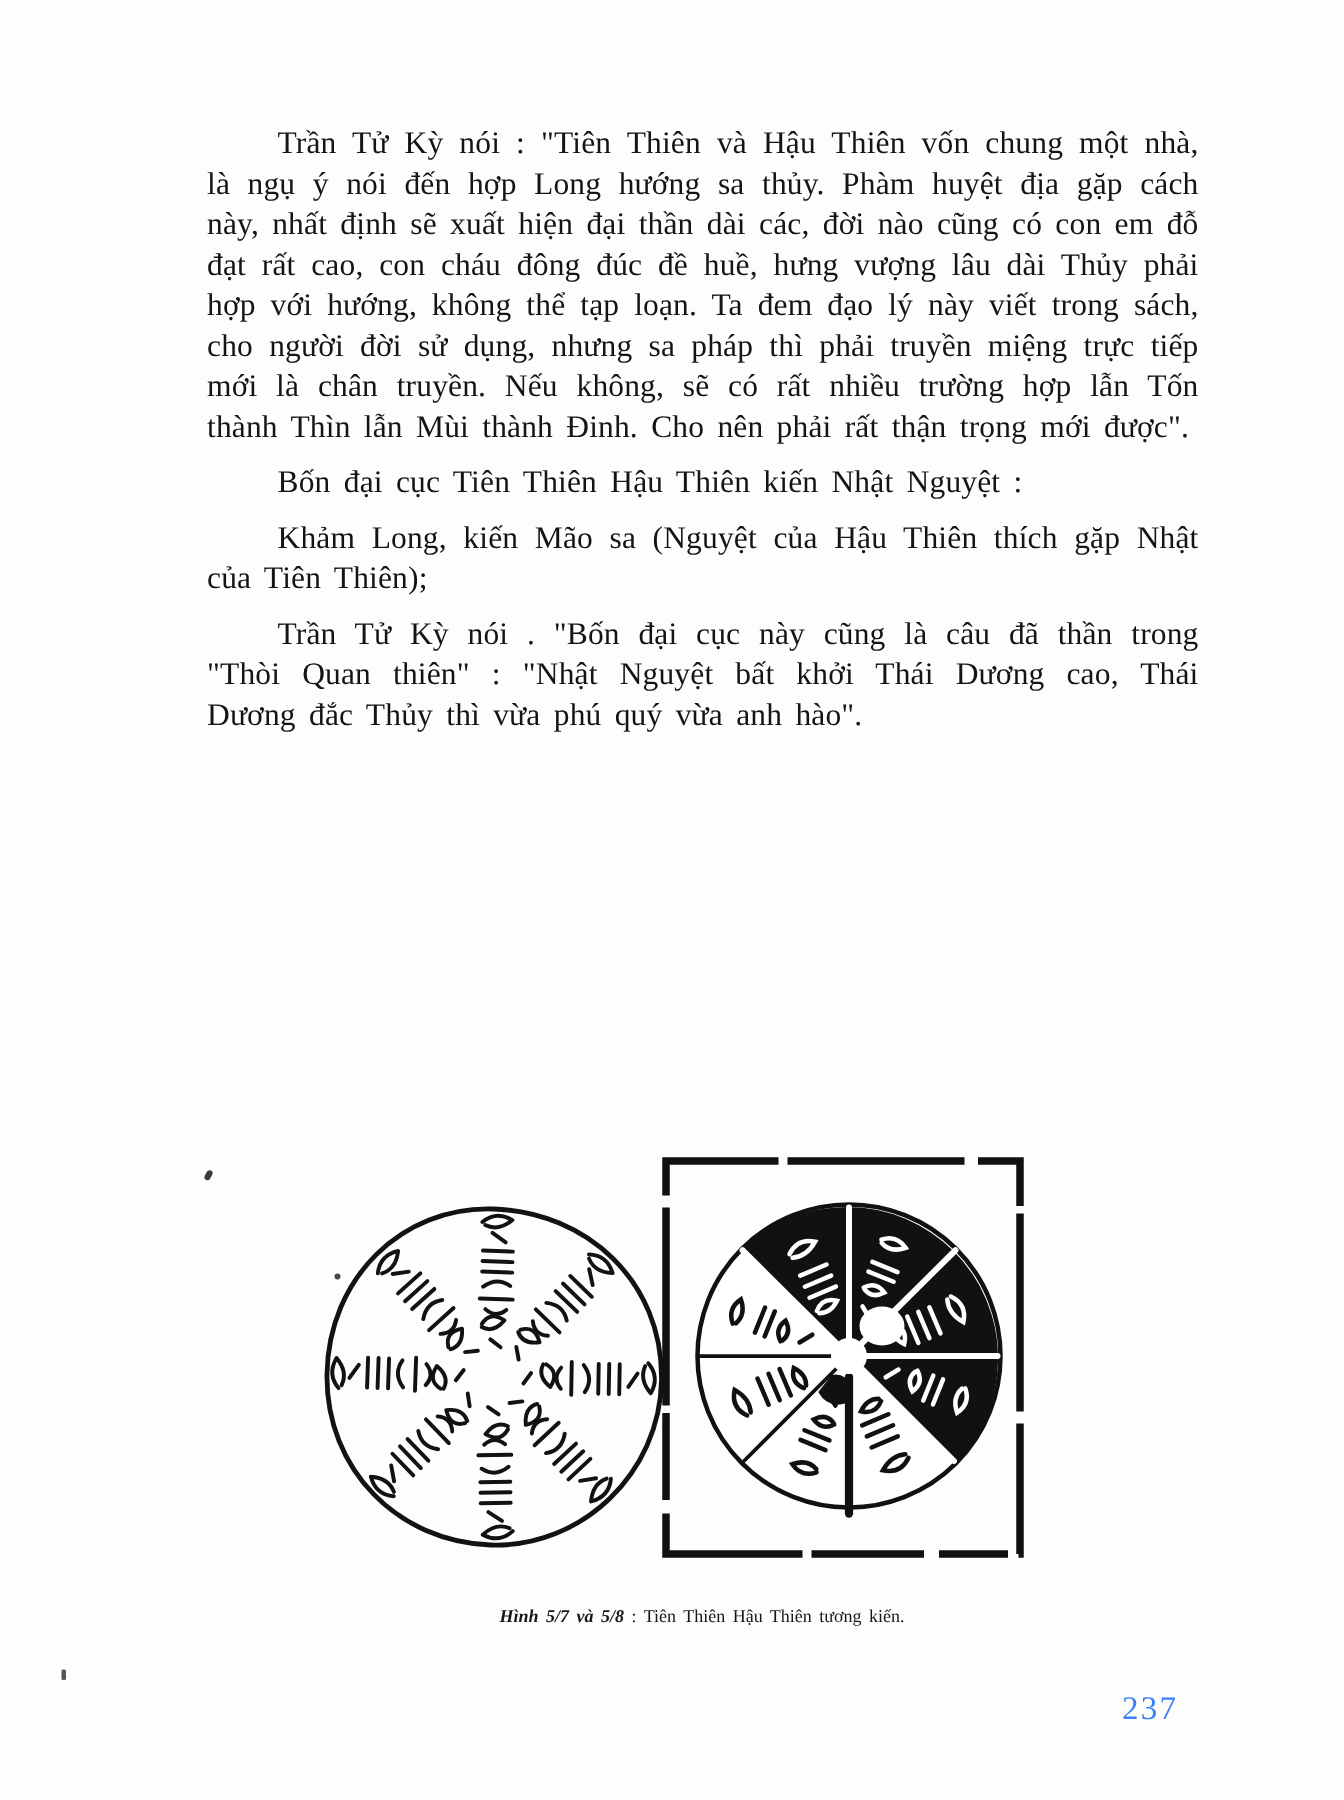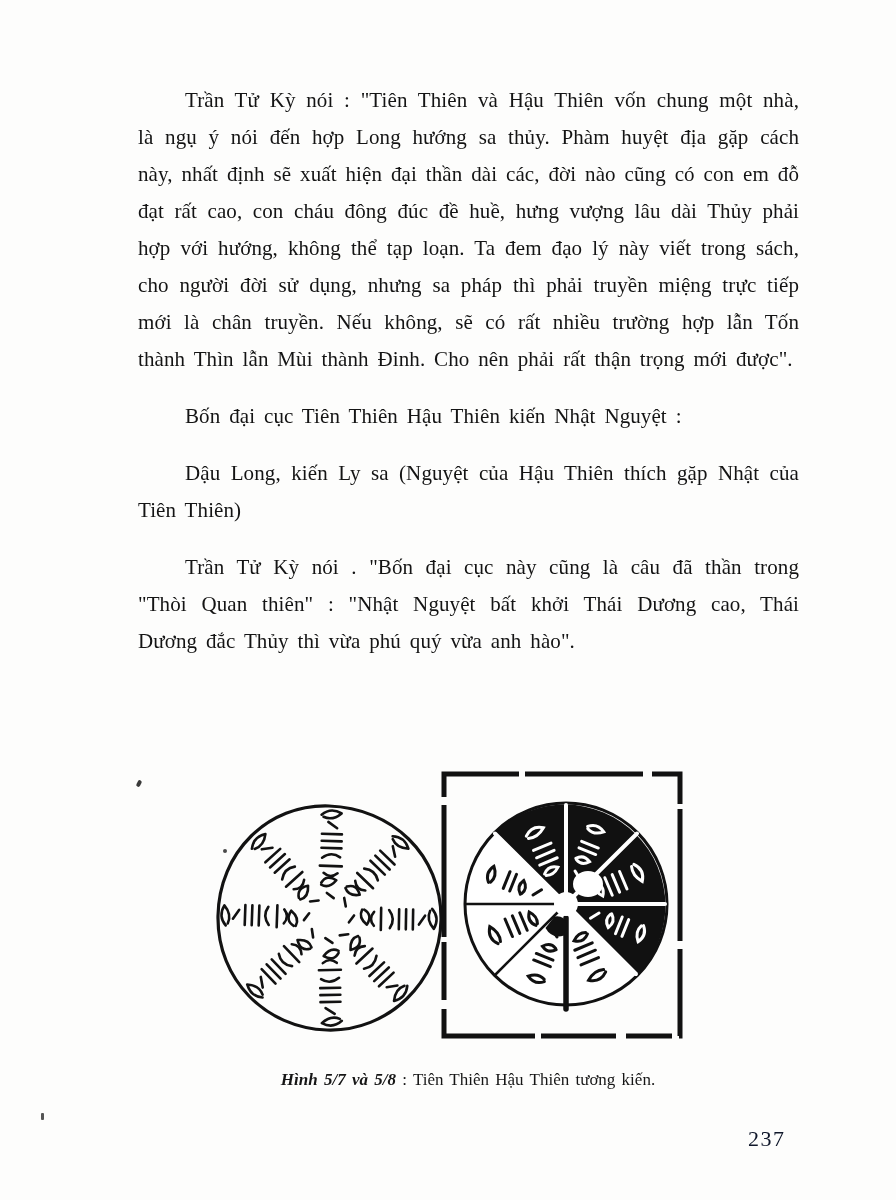--- a/index.html
+++ b/index.html
@@ -3,51 +3,51 @@
 <meta charset="utf-8">
 <style>
   html,body { margin:0; padding:0; background:#e8e8e8; }
   .page {
     position:relative; width:896px; height:1200px; margin:0 auto;
     background:#fdfdfc; overflow:hidden;
     font-family:"Liberation Serif", serif; color:#141414;
   }
   .text-block { position:absolute; left:138px; top:82px; width:661px; }
   .text-block p {
-    margin:0; font-size:21px; line-height:37px;
+    margin:0; font-size:21px; line-height:27px;
     text-align:justify; text-indent:47px;
     word-spacing:3.5px; letter-spacing:0.1px;
   }
-  .text-block p + p { margin-top:20px; }
+  .text-block p + p { margin-top:10px; }
   .figure-area { position:absolute; left:0; top:0; width:896px; height:1200px; pointer-events:none; }
   .fig-left  { position:absolute; left:206px; top:788px; }
   .fig-right { position:absolute; left:436px; top:766px; }
   .caption {
     position:absolute; left:138px; top:1070px; width:660px;
-    text-align:center; font-size:17px; color:#161616; word-spacing:2px;
+    text-align:center; font-size:12px; color:#161616; word-spacing:2px;
   }
   .cap-label { font-style:italic; font-weight:bold; }
   .page-number {
     position:absolute; left:748px; top:1126px;
-    font-size:22px; letter-spacing:1.5px; color:#0f172a;
+    font-size:22px; letter-spacing:1.5px; color:#3b82f6;
   }
   .speck { position:absolute; background:#3a3a3a; }
   .speck-1 { left:137px; top:780px; width:4px; height:7px; transform:rotate(28deg); border-radius:2px; }
   .speck-2 { left:223px; top:849px; width:4px; height:4px; border-radius:50%; background:#4a4a4a; }
   .speck-3 { left:41px;  top:1113px; width:3px; height:7px; background:#555; border-radius:1px; }
 </style>
 </head>
 <body>
 
 <div class="page">
 
   <main class="text-block">
     <p>Trần Tử Kỳ nói : "Tiên Thiên và Hậu Thiên vốn chung một nhà, là ngụ ý nói đến hợp Long hướng sa thủy. Phàm huyệt địa gặp cách này, nhất định sẽ xuất hiện đại thần dài các, đời nào cũng có con em đỗ đạt rất cao, con cháu đông đúc đề huề, hưng vượng lâu dài Thủy phải hợp với hướng, không thể tạp loạn. Ta đem đạo lý này viết trong sách, cho người đời sử dụng, nhưng sa pháp thì phải truyền miệng trực tiếp mới là chân truyền. Nếu không, sẽ có rất nhiều trường hợp lẫn Tốn thành Thìn lẫn Mùi thành Đinh. Cho nên phải rất thận trọng mới được".</p>
     <p>Bốn đại cục Tiên Thiên Hậu Thiên kiến Nhật Nguyệt :</p>
-    <p>Dậu Long, kiến Ly sa (Nguyệt của Hậu Thiên thích gặp Nhật của Tiên Thiên)</p>
+    <p>Khảm Long, kiến Mão sa (Nguyệt của Hậu Thiên thích gặp Nhật của Tiên Thiên);</p>
     <p>Trần Tử Kỳ nói . "Bốn đại cục này cũng là câu đã thần trong "Thòi Quan thiên" : "Nhật Nguyệt bất khởi Thái Dương cao, Thái Dương đắc Thủy thì vừa phú quý vừa anh hào".</p>
   </main>
 
   <div class="figure-area">
 
     <svg class="fig-left" width="240" height="250" viewBox="0 0 240 250" aria-hidden="true">
       <defs>
         <g id="arm" fill="none">
           <path d="M -11 -103 q 9 -8 20 -2 q -9 8 -18 4"></path>
           <path d="M -4 -96 l 9 6"></path>

